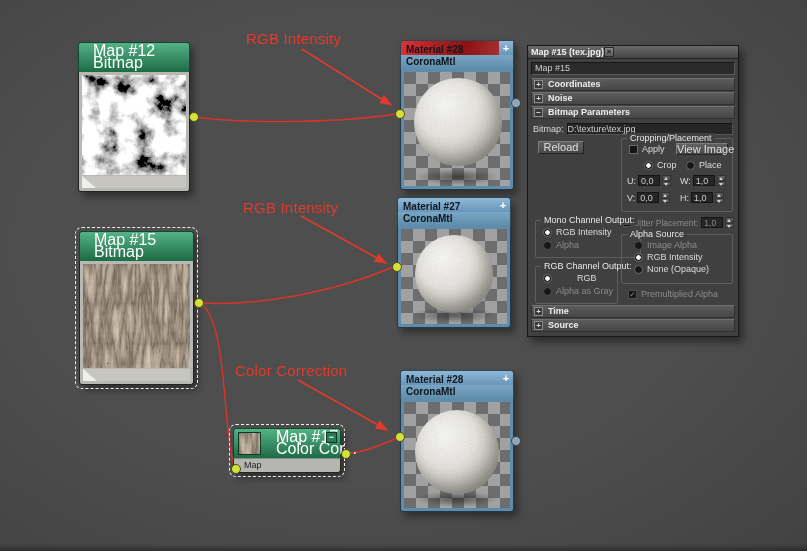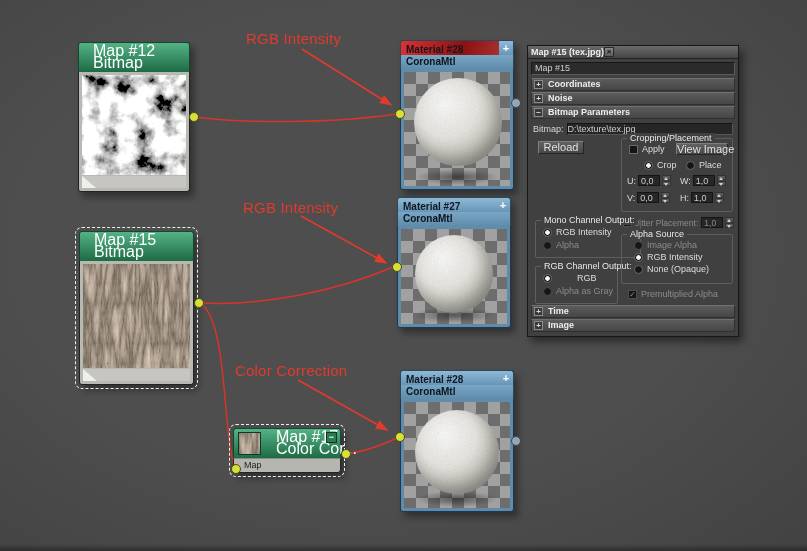--- a/index.html
+++ b/index.html
@@ -481,19 +481,19 @@
           <span>Premultiplied Alpha</span>
         </div>
       </div>
 
       <div class="rollout">
         <span class="pm">+</span>
         <span>Time</span>
       </div>
       <div class="rollout">
         <span class="pm">+</span>
-        <span>Image</span>
+        <span>Source</span>
       </div>
     </div>
   </div>
 
   <div class="edge-bottom"></div>
 </div>
 
 </body></html>

